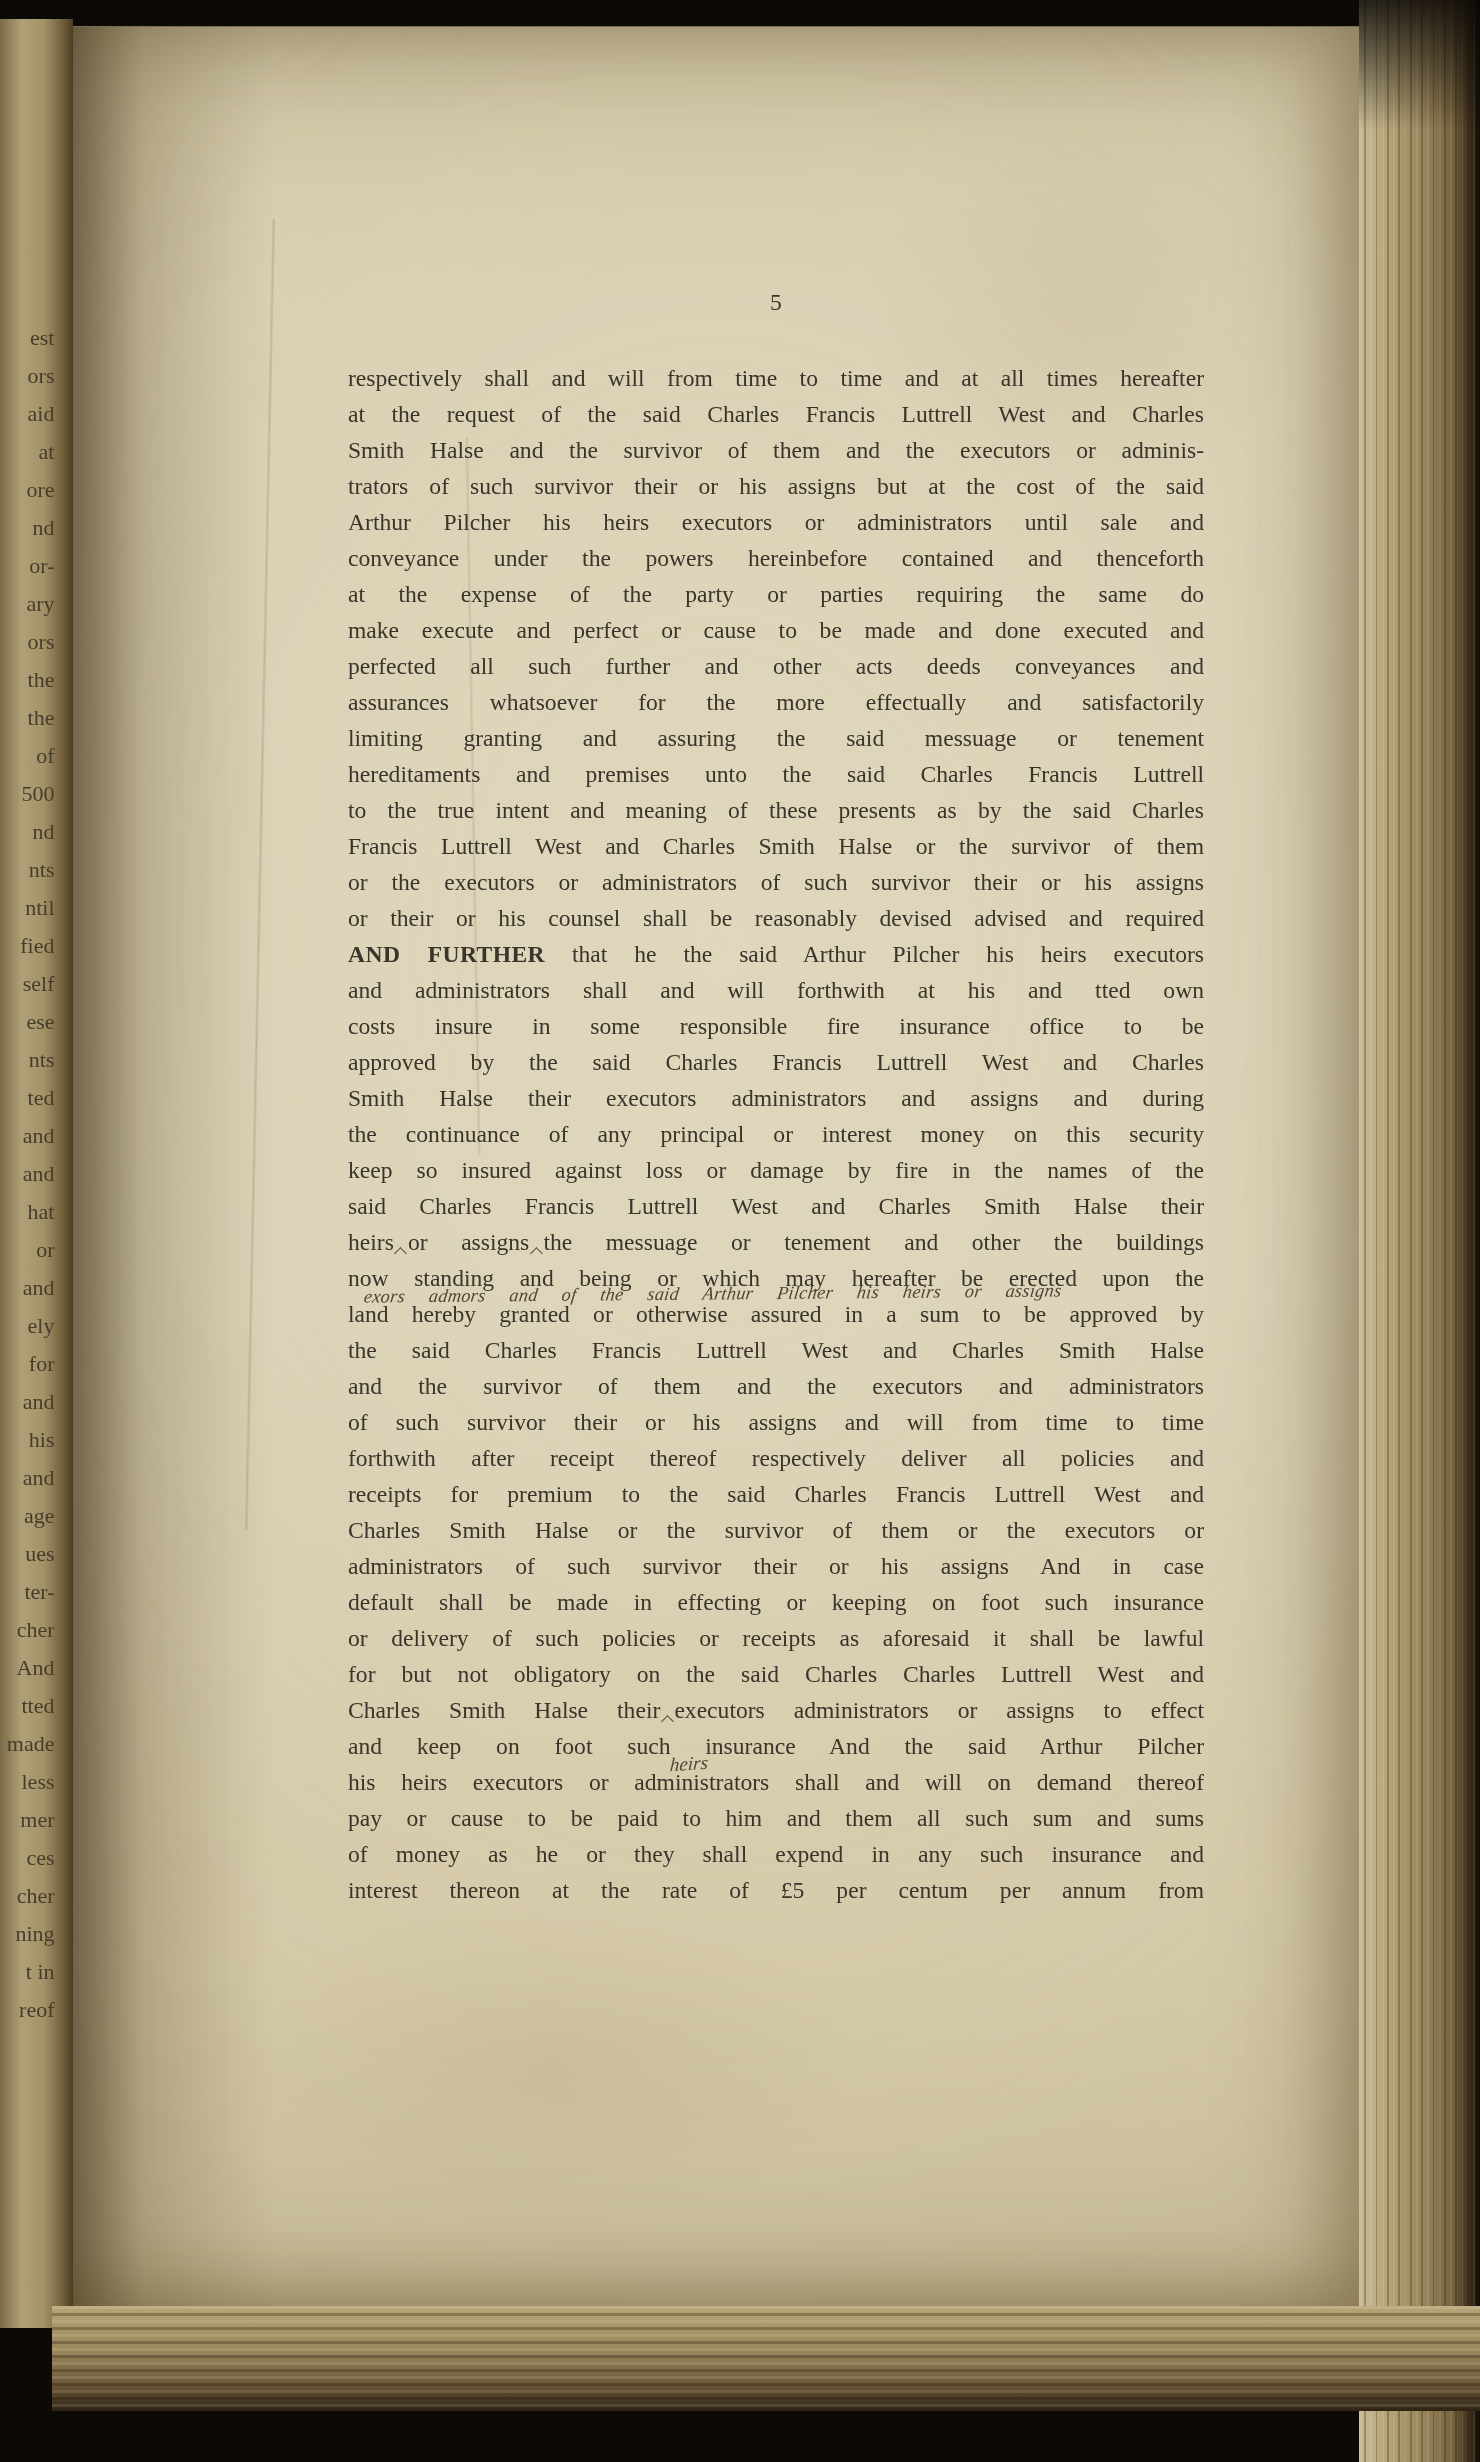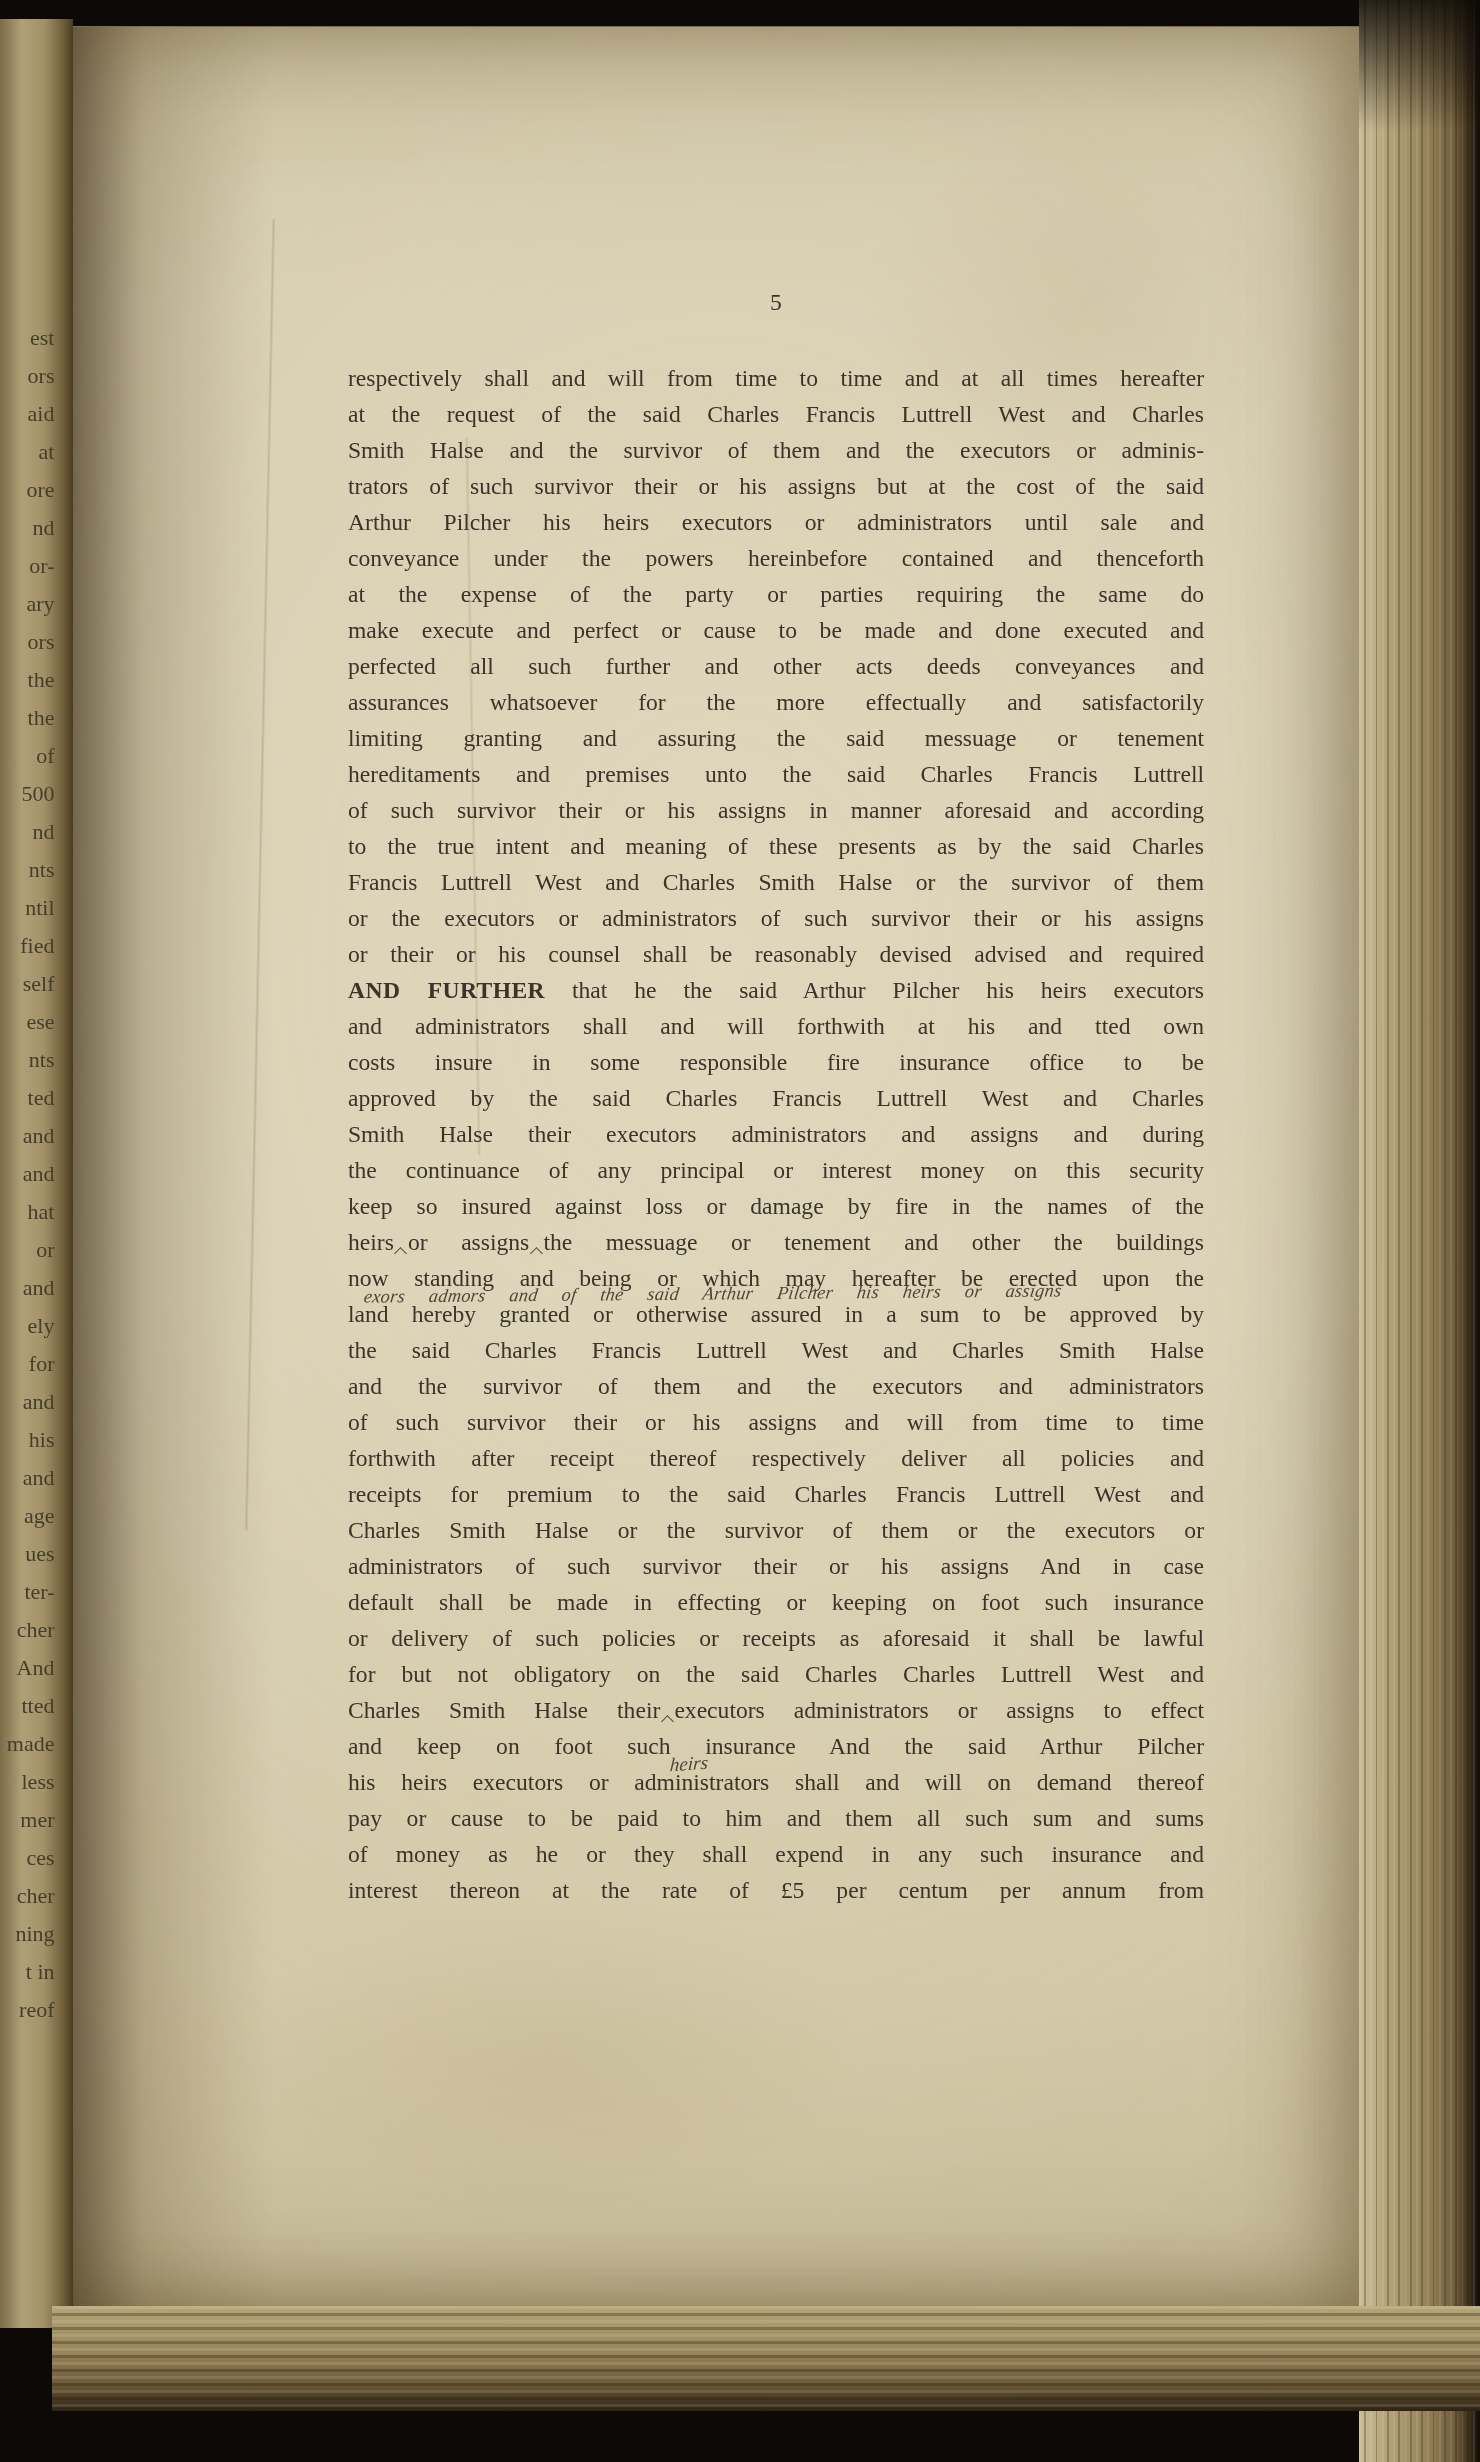--- a/index.html
+++ b/index.html
@@ -134,32 +134,32 @@
           <div class="line">Smith Halse and the survivor of them and the executors or adminis-</div>
           <div class="line">trators of such survivor their or his assigns but at the cost of the said</div>
           <div class="line">Arthur Pilcher his heirs executors or administrators until sale and</div>
           <div class="line">conveyance under the powers hereinbefore contained and thenceforth</div>
           <div class="line">at the expense of the party or parties requiring the same do</div>
           <div class="line">make execute and perfect or cause to be made and done executed and</div>
           <div class="line">perfected all such further and other acts deeds conveyances and</div>
           <div class="line">assurances whatsoever for the more effectually and satisfactorily</div>
           <div class="line">limiting granting and assuring the said messuage or tenement</div>
           <div class="line">hereditaments and premises unto the said Charles Francis Luttrell</div>
-          <div class="line">of such survivor their or his assigns in manner aforesaid and according</div>
           <div class="line">to the true intent and meaning of these presents as by the said Charles</div>
           <div class="line">Francis Luttrell West and Charles Smith Halse or the survivor of them</div>
           <div class="line">or the executors or administrators of such survivor their or his assigns</div>
           <div class="line">or their or his counsel shall be reasonably devised advised and required</div>
           <div class="line"><span class="lead">AND FURTHER</span> that he the said Arthur Pilcher his heirs executors</div>
           <div class="line">and administrators shall and will forthwith at his and tted own</div>
           <div class="line">costs insure in some responsible fire insurance office to be</div>
           <div class="line">approved by the said Charles Francis Luttrell West and Charles</div>
           <div class="line">Smith Halse their executors administrators and assigns and during</div>
           <div class="line">the continuance of any principal or interest money on this security</div>
           <div class="line">keep so insured against loss or damage by fire in the names of the</div>
+          <div class="line">said Charles Francis Luttrell West and Charles Smith Halse their</div>
           <div class="line">heirs<span class="caret"></span>or assigns<span class="caret"></span>the messuage or tenement and other the buildings</div>
           <div class="line">now standing and being or which may hereafter be erected upon the</div>
           <div class="line">land hereby granted or otherwise assured in a sum to be approved by</div>
           <div class="line">the said Charles Francis Luttrell West and Charles Smith Halse</div>
           <div class="line">and the survivor of them and the executors and administrators</div>
           <div class="line">of such survivor their or his assigns and will from time to time</div>
           <div class="line">forthwith after receipt thereof respectively deliver all policies and</div>
           <div class="line">receipts for premium to the said Charles Francis Luttrell West and</div>
           <div class="line">Charles Smith Halse or the survivor of them or the executors or</div>
           <div class="line">administrators of such survivor their or his assigns And in case</div>

